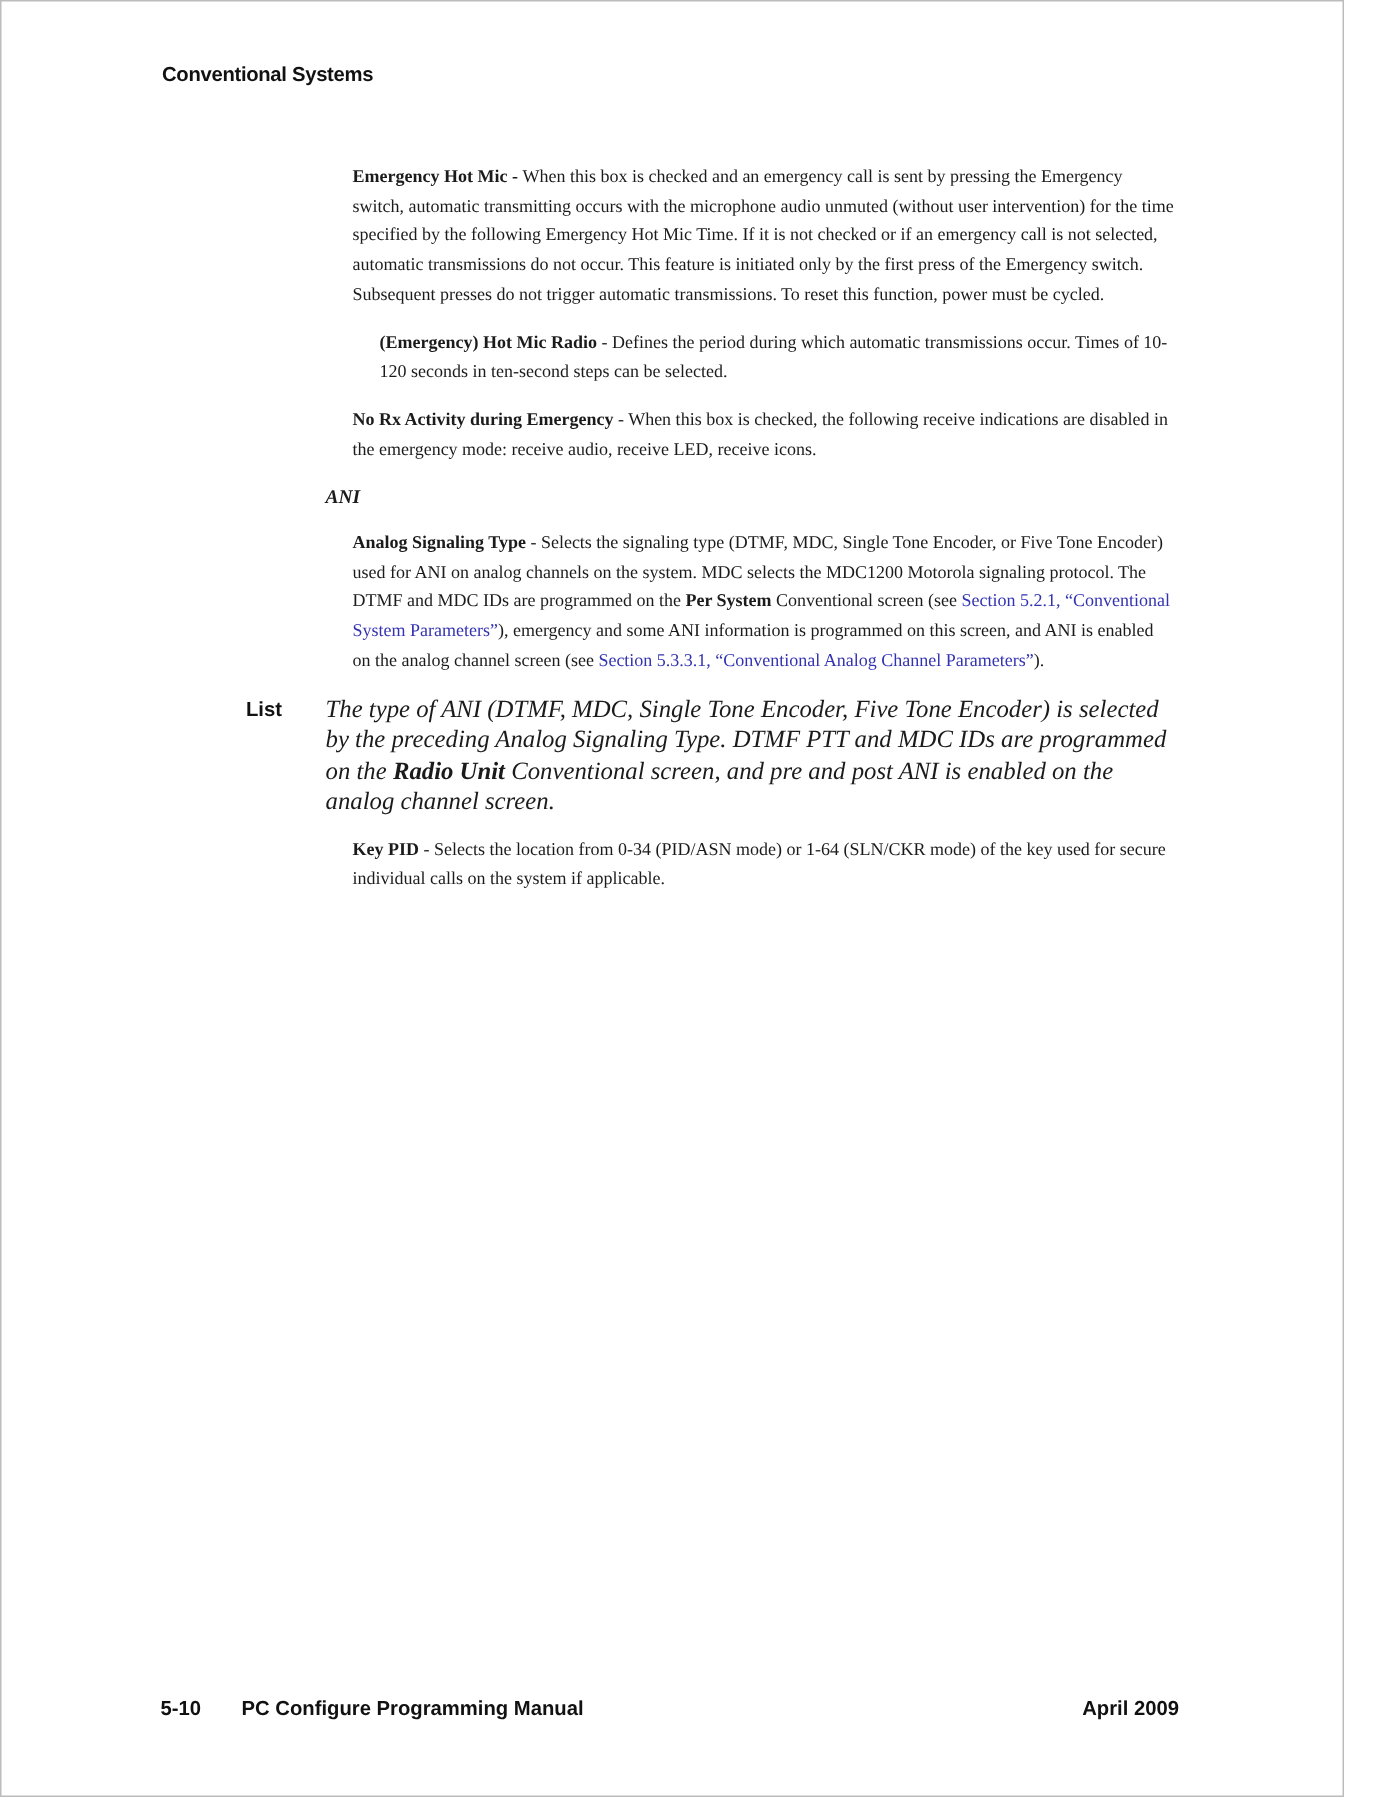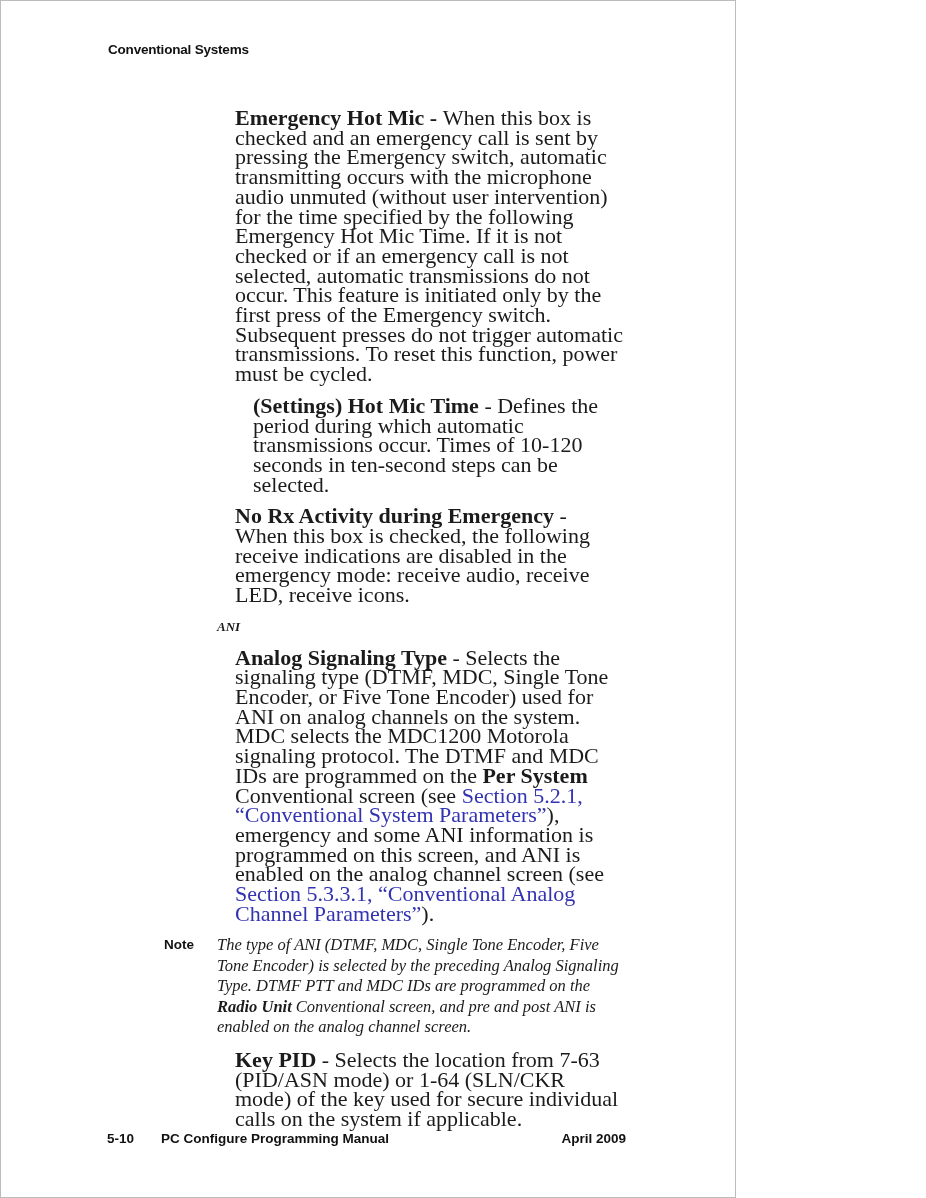--- a/index.html
+++ b/index.html
@@ -1,18 +1,18 @@
 <!DOCTYPE html>
 <html><head>
 <meta charset="utf-8">
 <style>
   html, body { margin: 0; padding: 0; background: #ffffff; }
   .page {
     position: relative;
-    width: 736px;
+    width: 896px;
     height: 1198px;
     background: #ffffff;
     color: #1b1b1b;
     font-family: "Liberation Serif", serif;
     box-sizing: border-box;
     border: 1px solid #bcbcbc;
     overflow: hidden;
   }
   .running-header {
     position: absolute;
@@ -24,21 +24,21 @@
     letter-spacing: -0.2px;
     color: #111111;
   }
   .content {
     position: absolute;
     top: 107px;
     left: 0;
     right: 0;
   }
   .para {
-    font-size: 22px;
+    font-size: 12px;
     line-height: 19.7px;
     margin: 0 112px 12px 234px;
   }
   .para.lvl2 { margin-left: 252px; }
   .heading {
     font-size: 13px;
     line-height: 19.7px;
     font-weight: bold;
     margin: 0 112px 11px 216px;
     font-style: italic;
@@ -92,35 +92,35 @@
 <body>
 
 <div class="page">
 
   <div class="running-header">Conventional Systems</div>
 
   <div class="content">
 
     <p class="para lvl1"><span class="b">Emergency Hot Mic - </span><span>When this box is checked and an emergency call is sent by pressing the Emergency switch, automatic transmitting occurs with the microphone audio unmuted (without user intervention) for the time specified by the following Emergency Hot Mic Time. If it is not checked or if an emergency call is not selected, automatic transmissions do not occur. This feature is initiated only by the first press of the Emergency switch. Subsequent presses do not trigger automatic transmissions. To reset this function, power must be cycled.</span></p>
 
-    <p class="para lvl2"><span class="b">(Settings) Hot Mic Time</span><span> - Defines the period during which automatic transmissions occur. Times of 10-120 seconds in ten-second steps can be selected.</span></p>
+    <p class="para lvl2"><span class="b">(Emergency) Hot Mic Radio</span><span> - Defines the period during which automatic transmissions occur. Times of 10-120 seconds in ten-second steps can be selected.</span></p>
 
     <p class="para lvl1"><span class="b">No Rx Activity during Emergency</span><span> - When this box is checked, the following receive indications are disabled in the emergency mode: receive audio, receive LED, receive icons.</span></p>
 
     <div class="heading mt7">ANI</div>
 
     <p class="para lvl1"><span class="b">Analog Signaling Type</span><span> - Selects the signaling type (DTMF, MDC, Single Tone Encoder, or Five Tone Encoder) used for ANI on analog channels on the system. MDC selects the MDC1200 Motorola signaling protocol. The DTMF and MDC IDs are programmed on the </span><span class="b">Per System</span><span> Conventional screen (see </span><a class="link">Section 5.2.1, “Conventional System Parameters”</a><span>), emergency and some ANI information is programmed on this screen, and ANI is enabled on the analog channel screen (see </span><a class="link">Section 5.3.3.1, “Conventional Analog Channel Parameters”</a><span>).</span></p>
 
     <div class="note">
-      <span class="note-label">Note</span>
+      <span class="note-label">List</span>
       <span class="note-text"><span class="i">The type of ANI (DTMF, MDC, Single Tone Encoder, Five Tone Encoder) is selected by the preceding Analog Signaling Type. DTMF PTT and MDC IDs are programmed on the </span><span class="bi">Radio Unit</span><span class="i"> Conventional screen, and pre and post ANI is enabled on the analog channel screen.</span></span>
     </div>
 
 
-    <p class="para lvl1"><span class="b">Key PID</span><span> - Selects the location from 7-63 (PID/ASN mode) or 1-64 (SLN/CKR mode) of the key used for secure individual calls on the system if applicable.</span></p>
+    <p class="para lvl1"><span class="b">Key PID</span><span> - Selects the location from 0-34 (PID/ASN mode) or 1-64 (SLN/CKR mode) of the key used for secure individual calls on the system if applicable.</span></p>
 
   </div>
 
   <div class="footer">
     <div class="footer-left">
       <span>5-10</span>
       <span>PC Configure Programming Manual</span>
     </div>
     <div class="footer-right">April 2009</div>
   </div>

